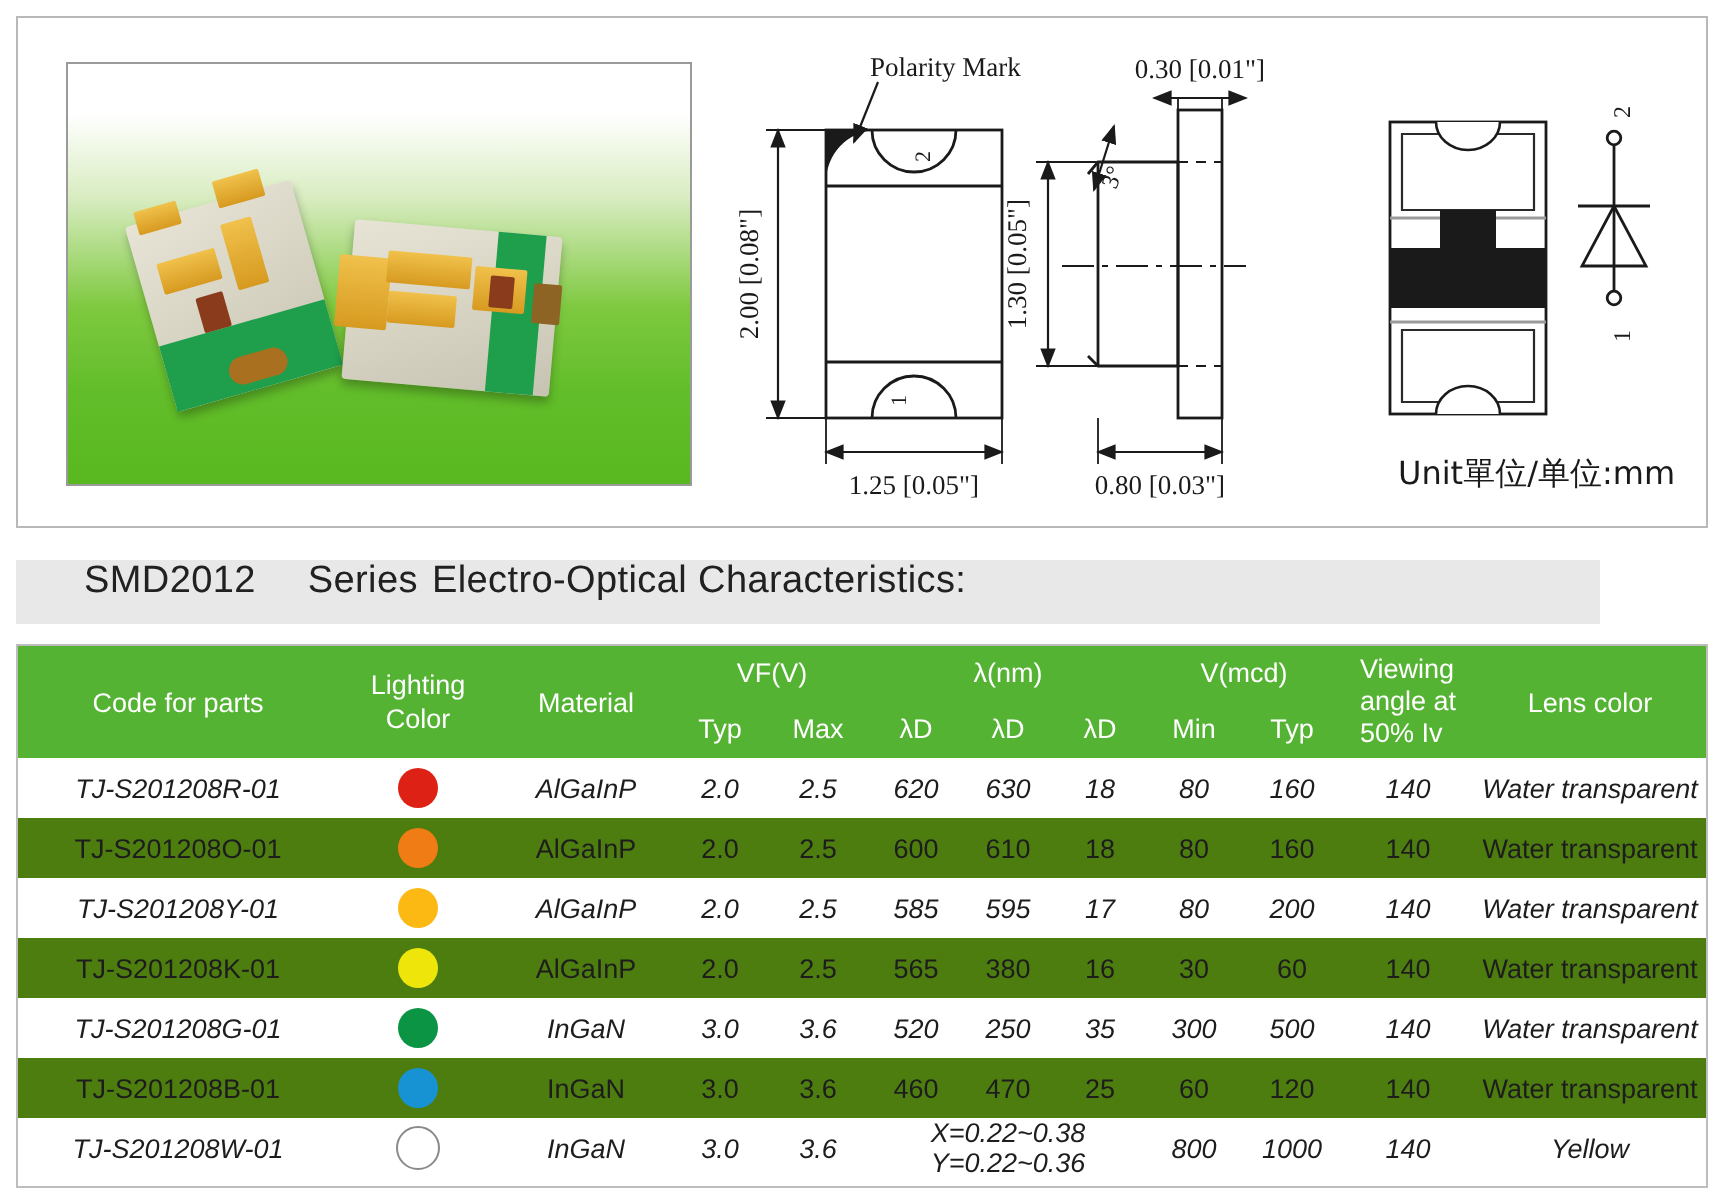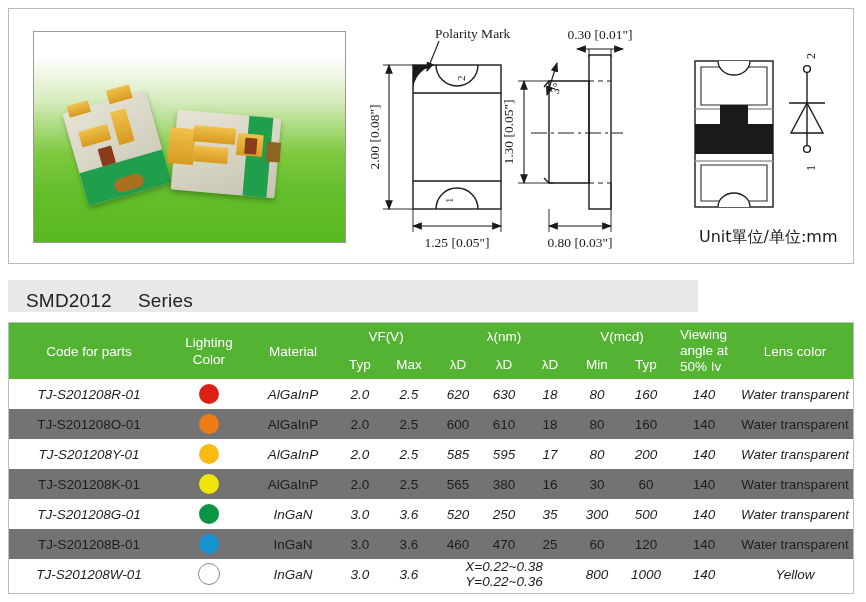--- a/index.html
+++ b/index.html
@@ -27,24 +27,24 @@
      border-radius:2px;box-shadow:0 3px 5px rgba(0,0,0,.28);}
   .body-green{position:absolute;background:#1f9e4b;}
   .pad-gold{position:absolute;background:linear-gradient(180deg,#f0c14b,#d79a20);border-radius:1px;}
   .die-red{position:absolute;background:#8a3b1c;border-radius:1px;}
 
   
   .draw-wrap{position:absolute;left:352px;top:14px;width:486px;height:236px;}
 
   
   .sec-title{
-    position:absolute;left:8px;top:280px;width:690px;height:32px;
+    position:absolute;left:8px;top:280px;width:792px;height:32px;
     background:#e8e8e8;box-sizing:border-box;
-    display:flex;align-items:flex-end;
-    padding-left:18px;font-size:19px;letter-spacing:.2px;color:#212121;
+    display:flex;align-items:flex-start;
+    padding-left:34px;font-size:19px;letter-spacing:.2px;color:#212121;
   }
   .sec-title .st-b{margin-right:26px;}
   .sec-title .st-c{margin-right:7px;}
 
   
   .tbl-wrap{
     position:absolute;left:8px;top:322px;width:846px;height:272px;
     border:1px solid #bdbdbd;box-sizing:border-box;background:#fff;
   }
   table.spec{border-collapse:collapse;width:844px;table-layout:fixed;}
@@ -53,21 +53,21 @@
     font-size:13.5px;line-height:15px;padding:0;vertical-align:middle;
     border:0;
   }
   .hd-two{height:56px;}
   .hd-grp{height:20px;font-size:13.5px;padding-bottom:1px;}
   .hd-sub{height:22px;font-size:13px;padding-bottom:4px;}
   table.spec tbody td{
     font-size:13.5px;color:#1d1d1d;text-align:center;
     height:30px;padding:0;border:0;
   }
-  tr.alt td{background:#737373;}
+  tr.alt td{background:#4d7c0f;}
   tr.norm td{background:#ffffff;font-style:italic;}
   .code-cell{font-size:13px;}
   .lens-cell{font-size:13px;}
   .dot{
     display:inline-block;width:20px;height:20px;border-radius:50%;
     vertical-align:middle;
   }
   .dot.hollow{background:#fff;border:1.1px solid #8a8a8a;}
   .xy{font-size:12.5px;line-height:15px;text-align:center;white-space:pre-line;}
   .lastrow td{height:40px;}
@@ -191,20 +191,21 @@
         <text x="219" y="224" font-size="13.5" fill="#1a1a1a" font-family="'Liberation Serif',serif" text-anchor="middle">0.80 [0.03"]</text>
         <text x="197" y="72" font-size="12" fill="#1a1a1a" font-family="'Liberation Serif',serif" transform="rotate(-70 197 72)">3°</text>
         <text x="338" y="219" font-size="16" fill="#1a1a1a" font-family="'DejaVu Sans',sans-serif">Unit單位/单位:mm</text>
       </svg>
     </div>
   </div>
 
   <div class="sec-title">
     <span class="st-b">SMD2012</span>
     <span class="st-c">Series</span>
+    <span>Electro-Optical Characteristics:</span>
   </div>
 
   <div class="tbl-wrap">
     <table class="spec">
       <colgroup>
         <col style="width:160px">
           <col style="width:80px">
           <col style="width:88px">
         <col style="width:46px">
           <col style="width:52px">

